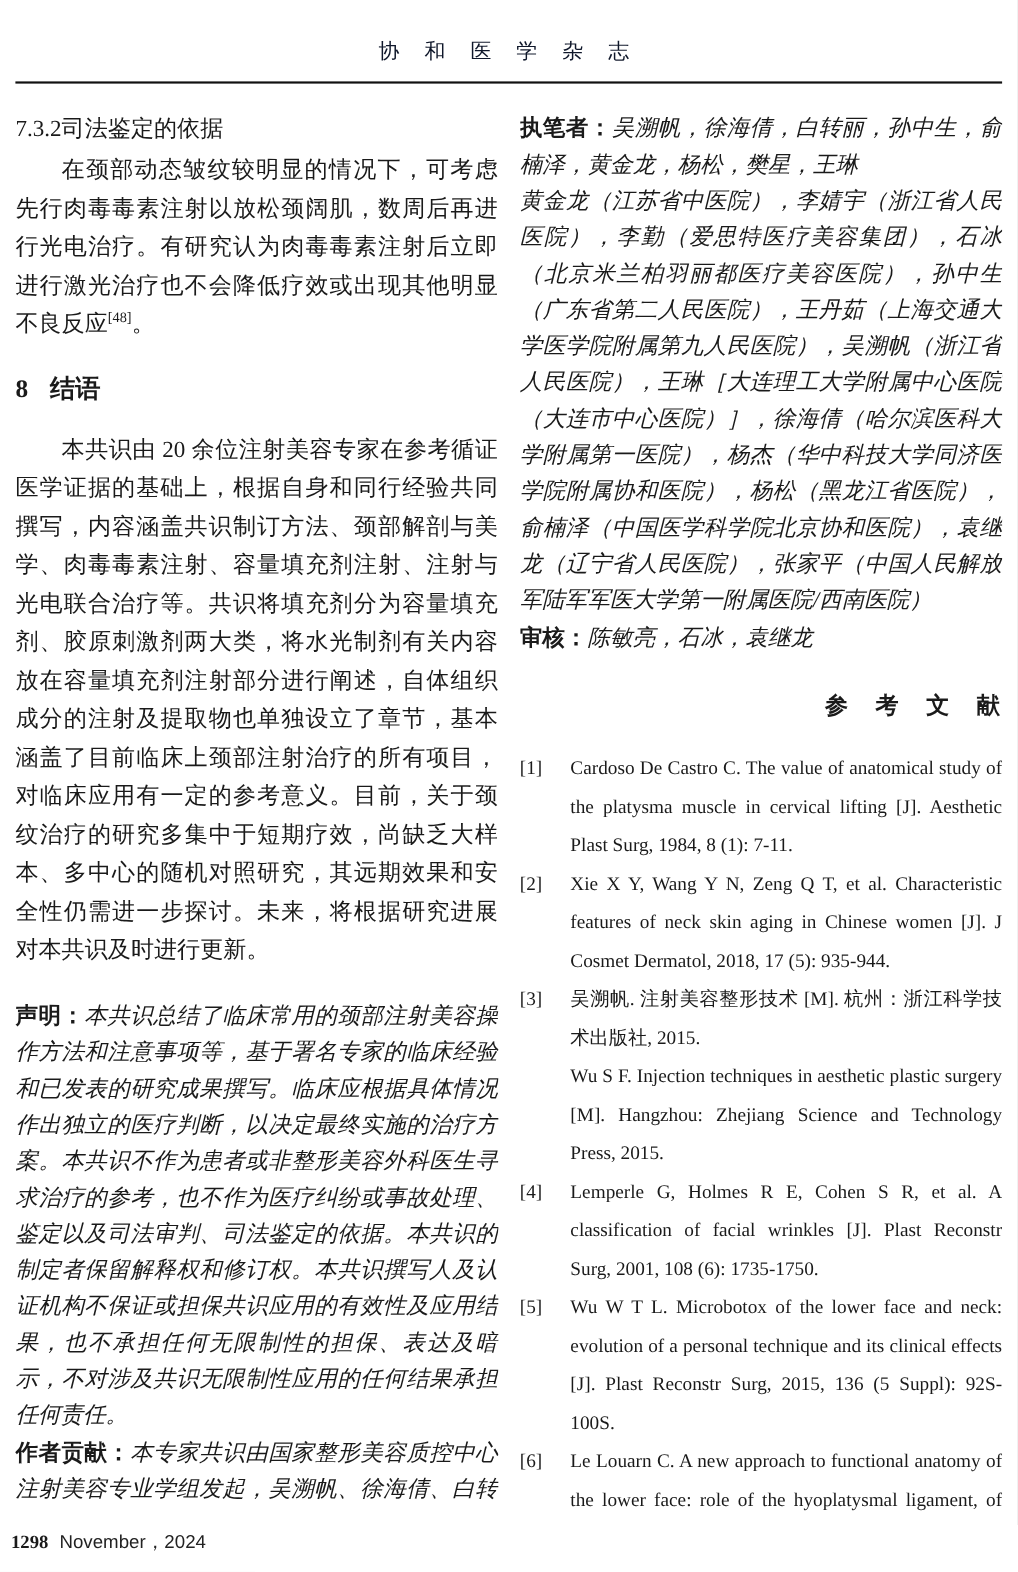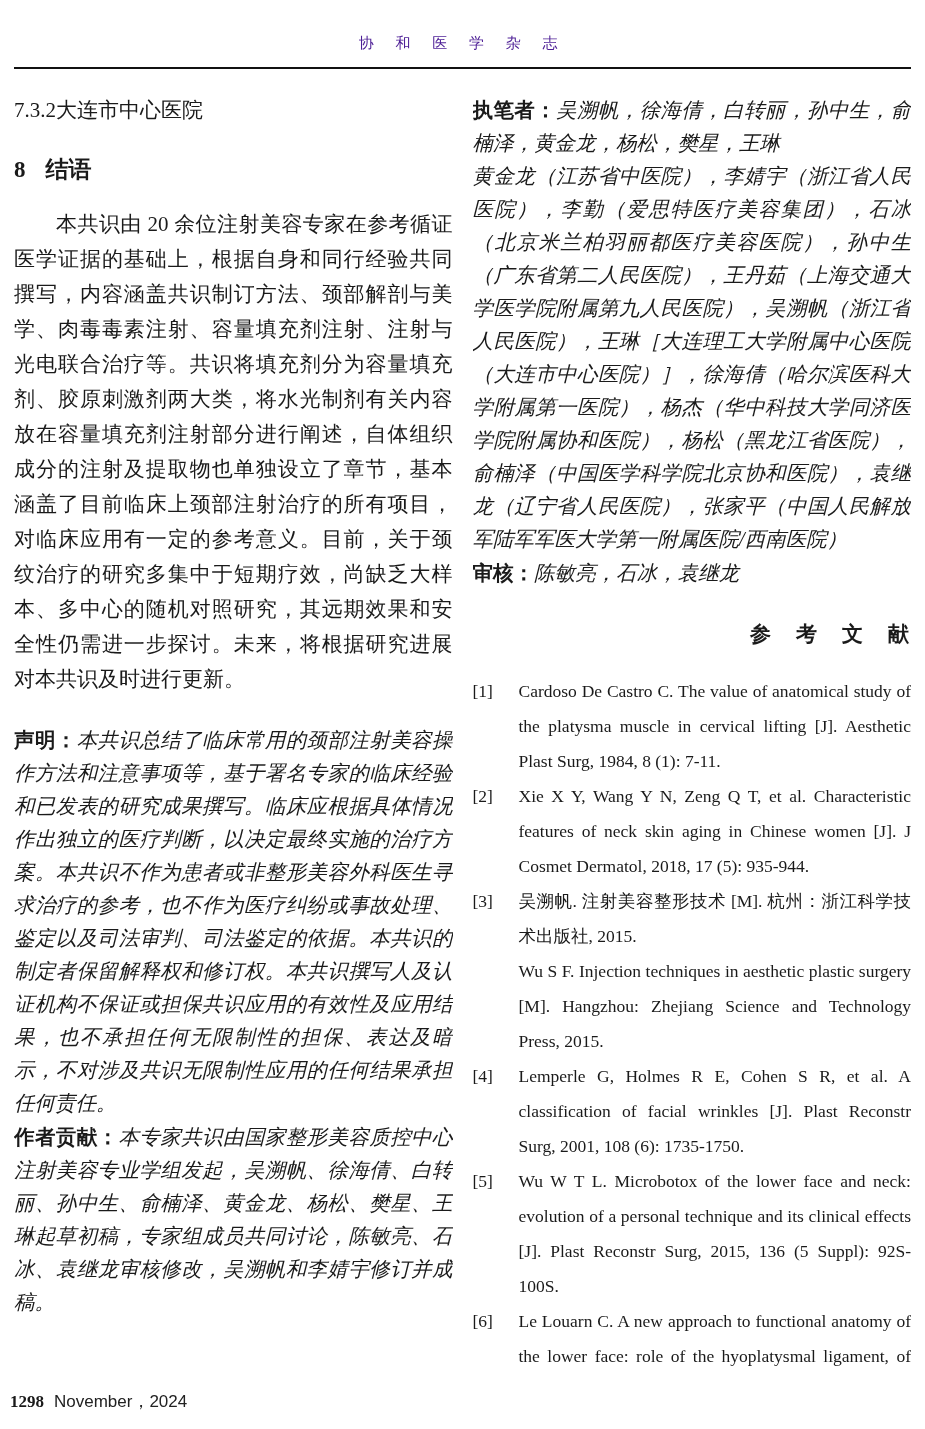--- a/index.html
+++ b/index.html
@@ -10,23 +10,23 @@
     margin: 0 auto;
     background: #ffffff;
     color: #1a1a1a;
     font-family: "Liberation Serif", "DejaVu Serif", serif;
     overflow: hidden;
     box-sizing: border-box;
   }
   .journal-header {
     text-align: center;
     padding-top: 34px;
-    font-size: 15px;
+    font-size: 19px;
     letter-spacing: 9px;
-    color: #4c1d95;
+    color: #0f172a;
   }
   .header-rule {
     border: none;
     border-top: 2px solid #111;
     margin: 14px 14px 0 14px;
   }
   .columns {
     display: flex;
     gap: 20px;
     padding: 24px 14px 0 14px;
@@ -116,22 +116,23 @@
 <div class="page">
 
   <div class="journal-header">协 和 医 学 杂 志</div>
   <hr class="header-rule">
 
   <div class="columns">
 
     <div class="col">
 
       <h3 class="sub-heading">
-        <span class="h-num">7.3.2</span><span>大连市中心医院</span>
+        <span class="h-num">7.3.2</span><span>司法鉴定的依据</span>
       </h3>
+      <p class="body-text indent"><span>在颈部动态皱纹较明显的情况下，可考虑先行肉毒毒素注射以放松颈阔肌，数周后再进行光电治疗。有研究认为肉毒毒素注射后立即进行激光治疗也不会降低疗效或出现其他明显不良反应</span><sup class="cite">[48]</sup><span>。</span></p>
 
       <h2 class="section-heading">
         <span class="h-num">8</span><span>结语</span>
       </h2>
       <p class="body-text indent">本共识由 20 余位注射美容专家在参考循证医学证据的基础上，根据自身和同行经验共同撰写，内容涵盖共识制订方法、颈部解剖与美学、肉毒毒素注射、容量填充剂注射、注射与光电联合治疗等。共识将填充剂分为容量填充剂、胶原刺激剂两大类，将水光制剂有关内容放在容量填充剂注射部分进行阐述，自体组织成分的注射及提取物也单独设立了章节，基本涵盖了目前临床上颈部注射治疗的所有项目，对临床应用有一定的参考意义。目前，关于颈纹治疗的研究多集中于短期疗效，尚缺乏大样本、多中心的随机对照研究，其远期效果和安全性仍需进一步探讨。未来，将根据研究进展对本共识及时进行更新。</p>
 
       <p class="kai statement-block">
         <span class="label">声明：</span><span>本共识总结了临床常用的颈部注射美容操作方法和注意事项等，基于署名专家的临床经验和已发表的研究成果撰写。临床应根据具体情况作出独立的医疗判断，以决定最终实施的治疗方案。本共识不作为患者或非整形美容外科医生寻求治疗的参考，也不作为医疗纠纷或事故处理、鉴定以及司法审判、司法鉴定的依据。本共识的制定者保留解释权和修订权。本共识撰写人及认证机构不保证或担保共识应用的有效性及应用结果，也不承担任何无限制性的担保、表达及暗示，不对涉及共识无限制性应用的任何结果承担任何责任。</span>
       </p>
 

